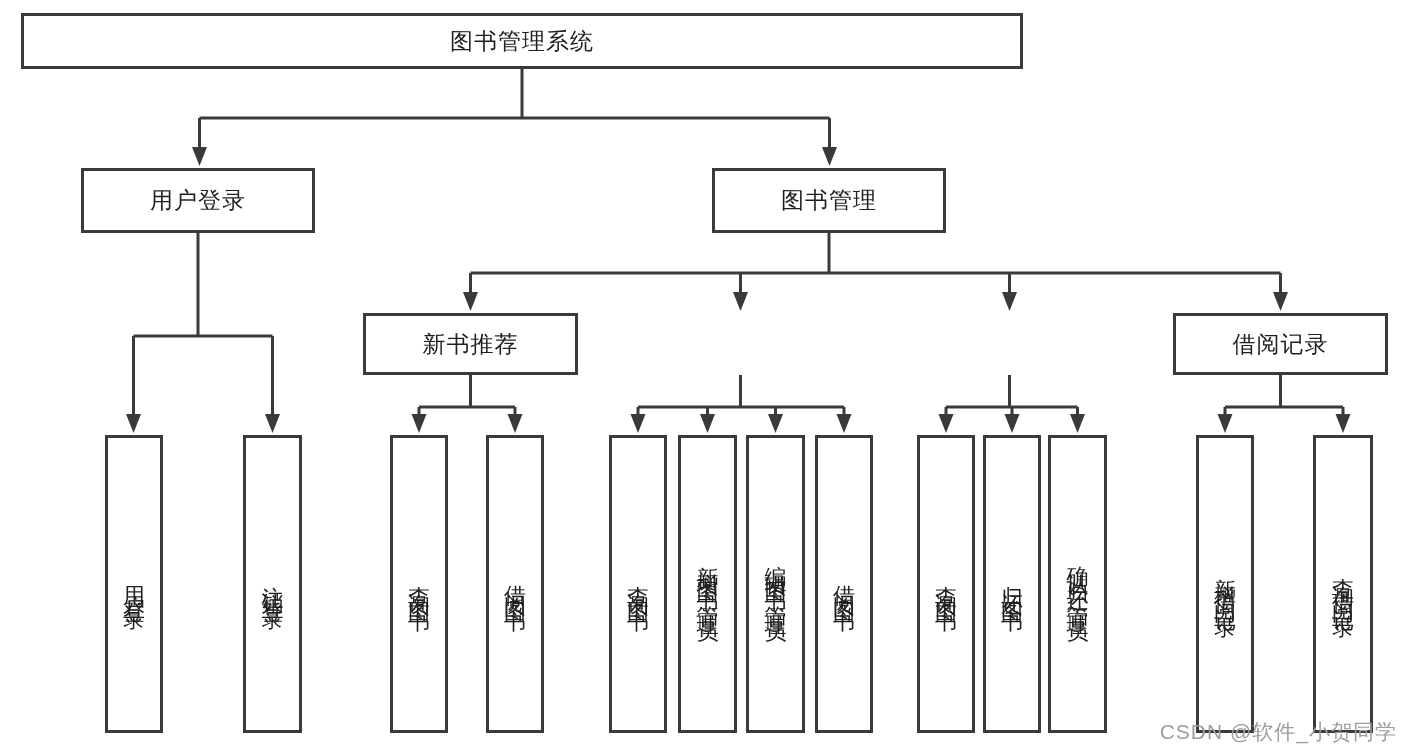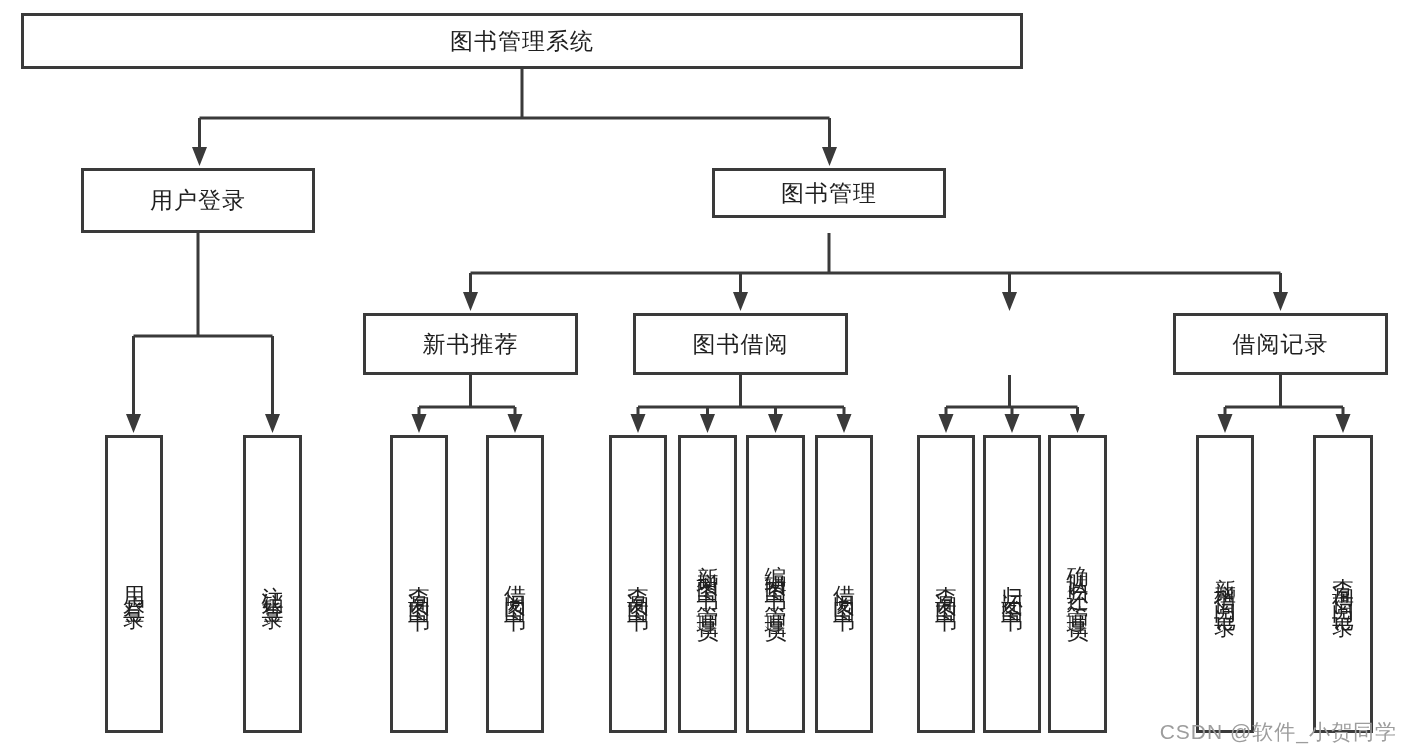--- a/index.html
+++ b/index.html
@@ -122,24 +122,23 @@
       M938.5 414 h15 L946 433 Z
       M1004.5 414 h15 L1012 433 Z
       M1070 414 h15 L1077.5 433 Z
       M1217.5 414 h15 L1225 433 Z
       M1335.5 414 h15 L1343 433 Z"></path>
   </svg>
 
   <div class="box" style="left:21px; top:13px; width:1002px; height:56px;">图书管理系统</div>
 
   <div class="box" style="left:81px; top:168px; width:234px; height:65px;">用户登录</div>
-  <div class="box" style="left:712px; top:168px; width:234px; height:50px;">图书管理</div>
+  <div class="box" style="left:712px; top:168px; width:234px; height:65px;">图书管理</div>
 
   <div class="box" style="left:363px; top:313px; width:215px; height:62px;">新书推荐</div>
-  <div class="box" style="left:633px; top:313px; width:215px; height:62px;">图书借阅</div>
   <div class="box" style="left:1173px; top:313px; width:215px; height:62px;">借阅记录</div>
 
   <div class="box leaf" style="left:105px; top:435px; width:58px; height:298px;">
     <span class="vtext">用户登录</span>
   </div>
   <div class="box leaf" style="left:243px; top:435px; width:59px; height:298px;">
     <span class="vtext">注销登录</span>
   </div>
 
   <div class="box leaf" style="left:390px; top:435px; width:58px; height:298px;">

